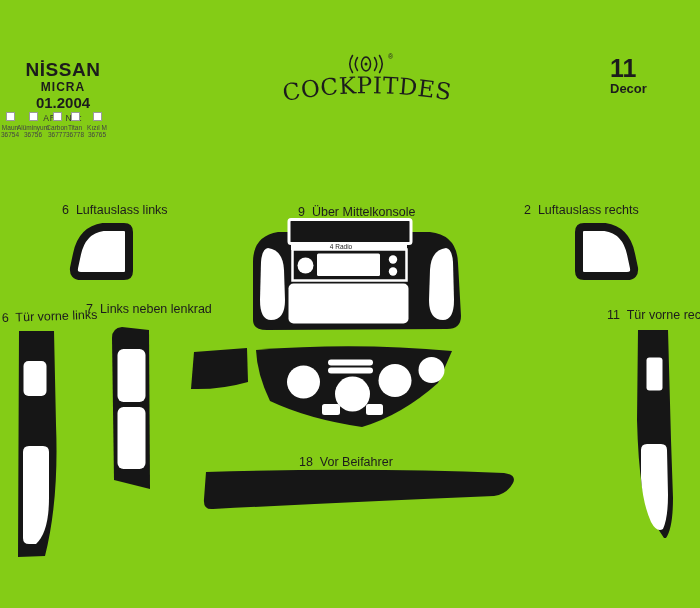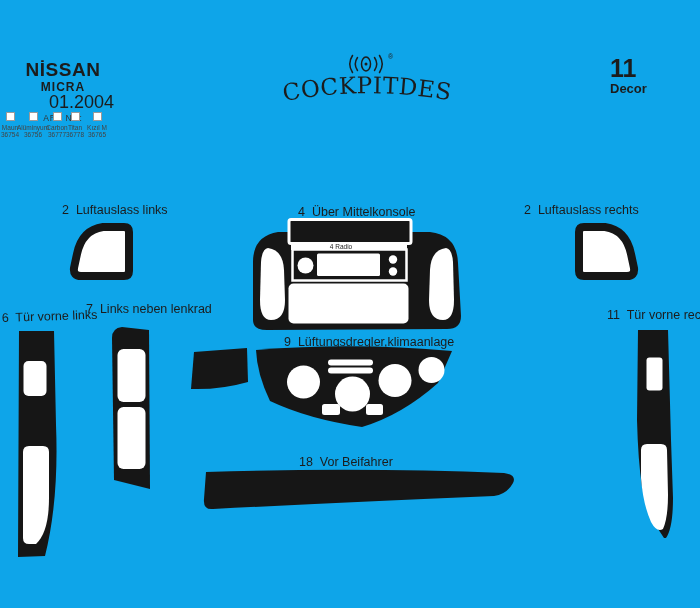--- a/index.html
+++ b/index.html
@@ -1,23 +1,23 @@
 <!DOCTYPE html>
 <html><head>
 <meta charset="utf-8">
 <style>
   html,body{margin:0;padding:0;background:#fff;}
-  #stage{position:relative;width:700px;height:608px;background:#0ea5e9;overflow:hidden;
+  #stage{position:relative;width:700px;height:608px;background:#84cc16;overflow:hidden;
          font-family:"Liberation Sans",sans-serif;color:#1c1c1c;}
   .abs{position:absolute;}
   .lbl{position:absolute;font-size:12.5px;color:#1c1c1c;white-space:pre;line-height:13px;}
   .brand{left:12px;top:60px;width:102px;text-align:center;}
   .brand .make{font-size:19px;font-weight:bold;letter-spacing:.5px;line-height:19px;}
   .brand .model{font-size:12px;font-weight:bold;letter-spacing:1px;line-height:16px;}
-  .brand .date{font-size:18px;font-weight:normal;line-height:15px;text-align:right;}
+  .brand .date{font-size:15px;font-weight:bold;line-height:15px;}
   .brand .art{font-size:8.5px;letter-spacing:.8px;margin-top:3px;color:#333;}
   .finishes{left:0;top:112px;width:130px;height:40px;}
   .fin-col{position:absolute;width:40px;text-align:center;}
   .fin-box{width:7px;height:7px;border:1px solid #9a9a9a;margin:0 auto;background:#fff;}
   .fin-name{font-size:6.5px;line-height:7px;margin-top:3px;white-space:nowrap;color:#444;}
   .fin-num{font-size:6.5px;line-height:7px;color:#444;}
   .decor{left:610px;top:56px;width:88px;text-align:left;}
   .decor .count{font-size:25px;font-weight:bold;line-height:24px;padding-right:9px;}
   .decor .word{font-size:13px;font-weight:bold;line-height:17px;}
   .reg{position:absolute;left:388px;top:53px;font-size:7px;color:#222;}
@@ -68,27 +68,26 @@
     </div>
   </div>
 
   <div class="abs decor">
     <div class="count">11</div>
     <div class="word">Decor</div>
   </div>
 
   <div class="reg">®</div>
 
-  <div class="lbl" style="left:62px;top:204px">2  Luftauslass links</div>
+  <div class="lbl" style="left:62px;top:204px">6  Luftauslass links</div>
   <div class="lbl" style="left:524px;top:204px">2  Luftauslass rechts</div>
-  <div class="lbl" style="left:298px;top:206px">4  Über Mittelkonsole</div>
+  <div class="lbl" style="left:298px;top:206px">9  Über Mittelkonsole</div>
   <div class="lbl l5" style="top:304px">5  Mittelkonsole</div>
   <div class="lbl l6" style="left:2px;top:312px">6  Tür vorne links</div>
   <div class="lbl" style="left:86px;top:303px">7  Links neben lenkrad</div>
-  <div class="lbl" style="left:284px;top:336px">9  Lüftungsdregler,klimaanlage</div>
   <div class="lbl" style="left:299px;top:456px">18  Vor Beifahrer</div>
   <div class="lbl" style="left:607px;top:309px">11  Tür vorne rechts</div>
 
   <svg width="700" height="608" viewBox="0 0 700 608">
 
     <g>
       <path id="logoArc" d="M 284 101 Q 366 86 448 100" fill="none"></path>
       <text font-family="DejaVu Serif, serif" font-size="23" letter-spacing="0.5" fill="#1c1c1c">
         <textPath href="#logoArc">COCKPITDESIGN</textPath>
       </text>

